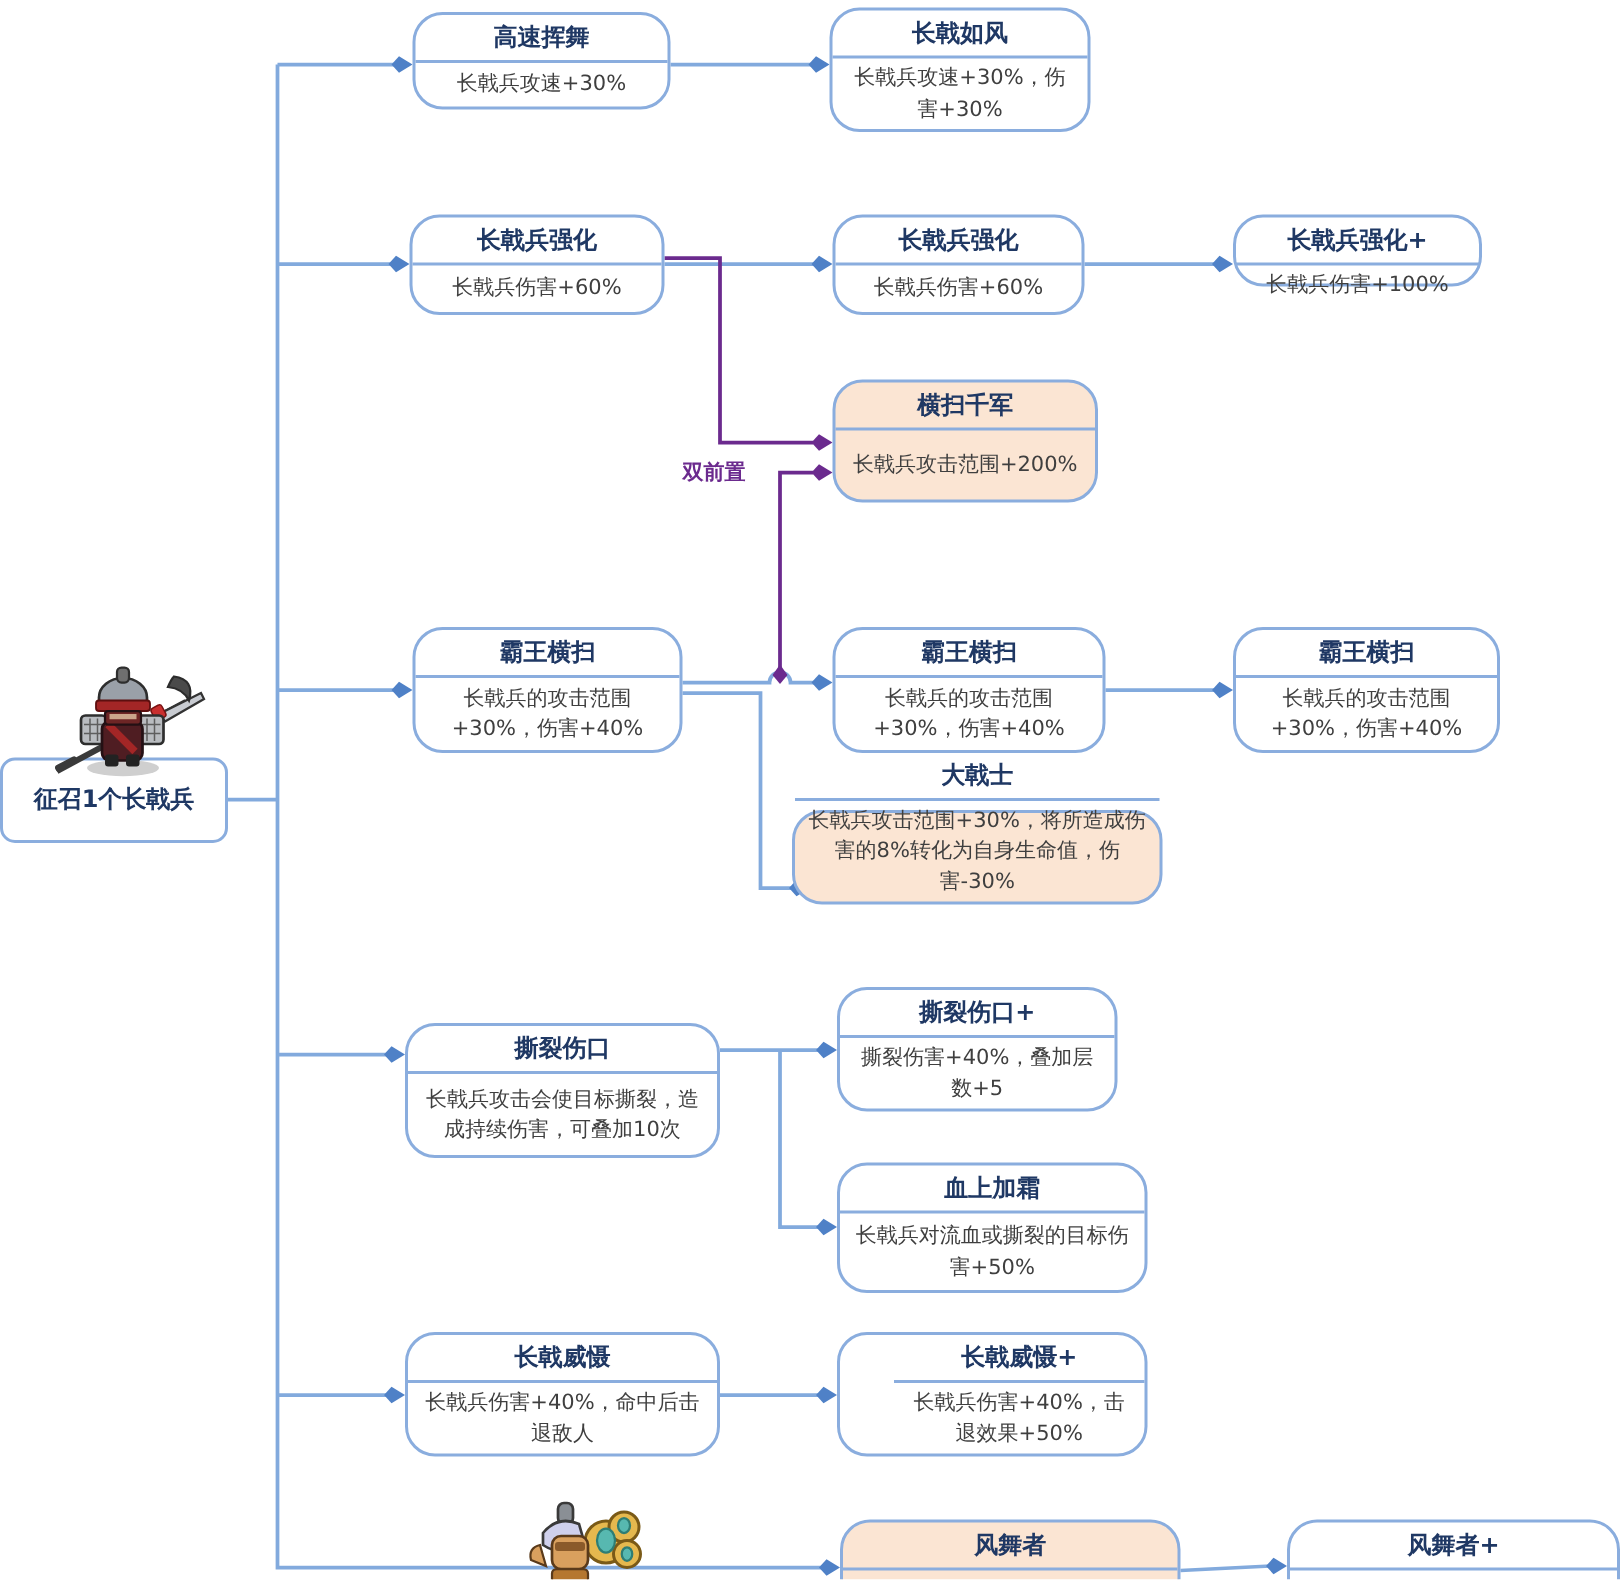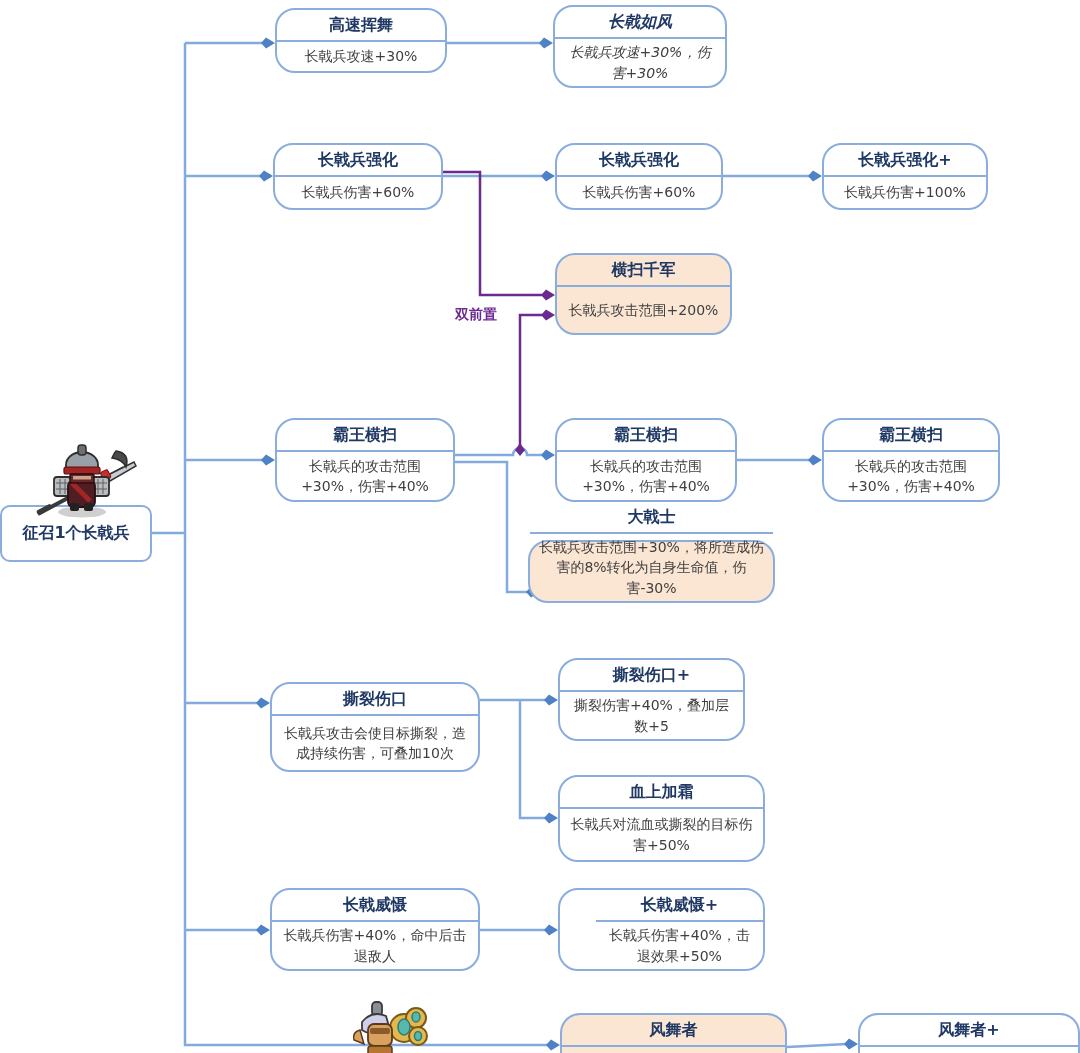--- a/index.html
+++ b/index.html
@@ -119,36 +119,36 @@
 
   <div class="root-node" style="left:0px;top:505px;width:152px;height:57px;">
     <span>征召1个长戟兵</span>
   </div>
 
   <div class="node" style="left:275px;top:8px;width:172px;height:65px;">
     <div class="title">高速挥舞</div>
     <div class="body">长戟兵攻速+30%</div>
   </div>
 
-  <div class="node" style="left:553px;top:5px;width:174px;height:83px;font-style:italic;">
+  <div class="node" style="left:553px;top:5px;width:174px;height:83px;">
     <div class="title">长戟如风</div>
     <div class="body">长戟兵攻速+30%，伤害+30%</div>
   </div>
 
   <div class="node" style="left:273px;top:143px;width:170px;height:67px;">
     <div class="title">长戟兵强化</div>
     <div class="body">长戟兵伤害+60%</div>
   </div>
 
   <div class="node" style="left:555px;top:143px;width:168px;height:67px;">
     <div class="title">长戟兵强化</div>
     <div class="body">长戟兵伤害+60%</div>
   </div>
 
-  <div class="node" style="left:822px;top:143px;width:166px;height:67px;">
+  <div class="node" style="left:822px;top:143px;width:166px;height:48px;">
     <div class="title">长戟兵强化+</div>
     <div class="body">长戟兵伤害+100%</div>
   </div>
 
   <div class="node highlight" style="left:555px;top:253px;width:177px;height:82px;">
     <div class="title">横扫千军</div>
     <div class="body">长戟兵攻击范围+200%</div>
   </div>
 
   <div class="node" style="left:275px;top:418px;width:180px;height:84px;">

